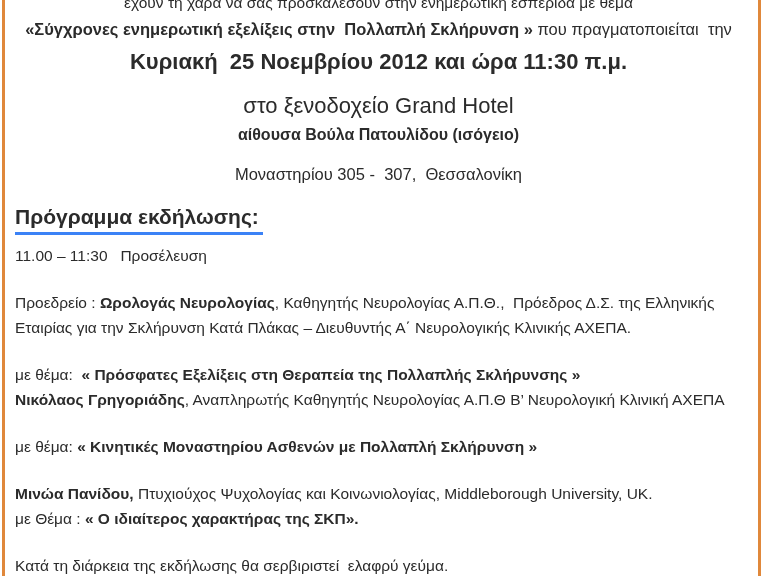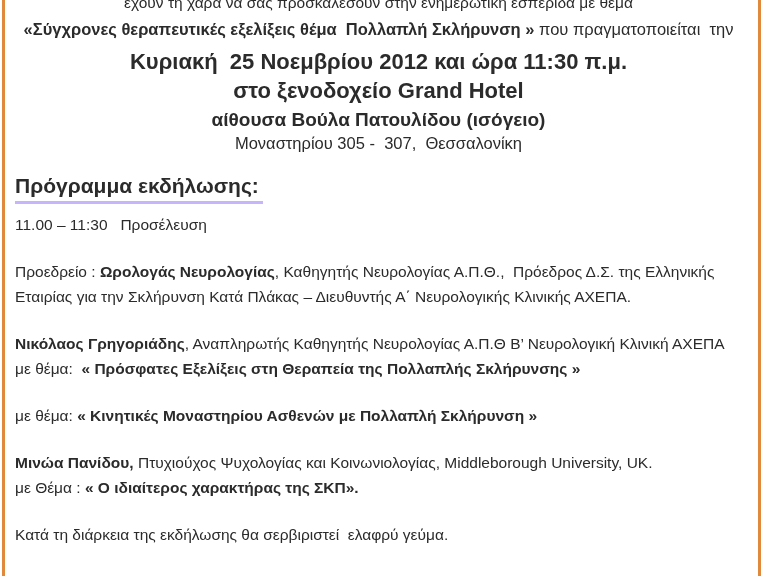--- a/index.html
+++ b/index.html
@@ -14,65 +14,65 @@
   .frame-edge.right{right:7px;}
   .content{padding:0 26px 0 15px;}
   .pre{white-space:pre-wrap;}
 
   
   .header{text-align:center;margin-top:-7px;}
   .h-intro{font-size:15.5px;line-height:19px;}
   .h-topic{font-size:16.5px;line-height:21px;margin-top:7px;}
   .h-topic .bold{font-weight:bold;}
   .h-date{font-size:22px;font-weight:bold;line-height:26px;margin-top:9px;}
-  .h-venue{font-size:22px;font-weight:bold;line-height:26px;margin-top:3px;}
-  .h-room{font-size:19px;font-weight:bold;line-height:21px;margin-top:5px;}
-  .h-addr{font-size:16.5px;line-height:21px;margin-top:3px;}
+  .h-venue{font-size:22px;font-weight:normal;line-height:26px;margin-top:18px;}
+  .h-room{font-size:16px;font-weight:bold;line-height:21px;margin-top:5px;}
+  .h-addr{font-size:16.5px;line-height:21px;margin-top:19px;}
 
   
   .prog-heading{
     display:inline-block;margin-top:20px;
     font-size:21px;font-weight:bold;line-height:24px;
-    border-bottom:3px solid #c4b5fd;padding-bottom:3px;padding-right:4px;
+    border-bottom:3px solid #3b82f6;padding-bottom:3px;padding-right:4px;
   }
   .body-text{font-size:15.5px;line-height:25px;}
   .arrival{margin-top:8px;}
   .para{margin-top:22px;}
   .para .bold{font-weight:bold;}
 
   
   .meal{margin-top:22px;}
 </style>
 </head>
 <body>
 
 <div class="frame-edge left"></div>
 <div class="frame-edge right"></div>
 
 <div class="content">
 
   <div class="header">
     <div class="h-intro pre">έχουν τη χαρά να σας προσκαλέσουν στην ενημερωτική εσπερίδα με θέμα</div>
-    <div class="h-topic"><span class="bold pre">«Σύγχρονες θεραπευτικές εξελίξεις θέμα  Πολλαπλή Σκλήρυνση »</span><span class="pre"> που πραγματοποιείται  την</span></div>
+    <div class="h-topic"><span class="bold pre">«Σύγχρονες ενημερωτική εξελίξεις στην  Πολλαπλή Σκλήρυνση »</span><span class="pre"> που πραγματοποιείται  την</span></div>
     <div class="h-date pre">Κυριακή  25 Νοεμβρίου 2012 και ώρα 11:30 π.μ.</div>
     <div class="h-venue pre">στο ξενοδοχείο Grand Hotel</div>
     <div class="h-room pre">αίθουσα Βούλα Πατουλίδου (ισόγειο)</div>
     <div class="h-addr pre">Μοναστηρίου 305 -  307,  Θεσσαλονίκη</div>
   </div>
 
   <div>
     <div class="prog-heading pre">Πρόγραμμα εκδήλωσης:</div>
 
     <div class="body-text arrival pre">11.00 – 11:30   Προσέλευση</div>
 
     <div class="body-text para"><span class="pre">Προεδρείο : </span><span class="bold pre">Ωρολογάς Νευρολογίας</span><span class="pre">, Καθηγητής Νευρολογίας Α.Π.Θ.,  Πρόεδρος Δ.Σ. της Ελληνικής Εταιρίας για την Σκλήρυνση Κατά Πλάκας – Διευθυντής Α΄ Νευρολογικής Κλινικής ΑΧΕΠΑ.</span></div>
 
     <div class="body-text para">
+      <div><span class="pre">με θέμα:  </span><span class="bold pre">« Πρόσφατες Εξελίξεις στη Θεραπεία της Πολλαπλής Σκλήρυνσης »</span></div>
       <div><span class="bold pre">Νικόλαος Γρηγοριάδης</span><span class="pre">, Αναπληρωτής Καθηγητής Νευρολογίας Α.Π.Θ Β’ Νευρολογική Κλινική ΑΧΕΠΑ</span></div>
-      <div><span class="pre">με θέμα:  </span><span class="bold pre">« Πρόσφατες Εξελίξεις στη Θεραπεία της Πολλαπλής Σκλήρυνσης »</span></div>
     </div>
 
     <div class="body-text para">
       <div><span class="pre">με θέμα: </span><span class="bold pre">« Κινητικές Μοναστηρίου Ασθενών με Πολλαπλή Σκλήρυνση »</span></div>
     </div>
 
     <div class="body-text para">
       <div><span class="bold pre">Μινώα Πανίδου,</span><span class="pre"> Πτυχιούχος Ψυχολογίας και Κοινωνιολογίας, Middleborough University, UK.</span></div>
       <div><span class="pre">με Θέμα : </span><span class="bold pre">« Ο ιδιαίτερος χαρακτήρας της ΣΚΠ».</span></div>
     </div>

